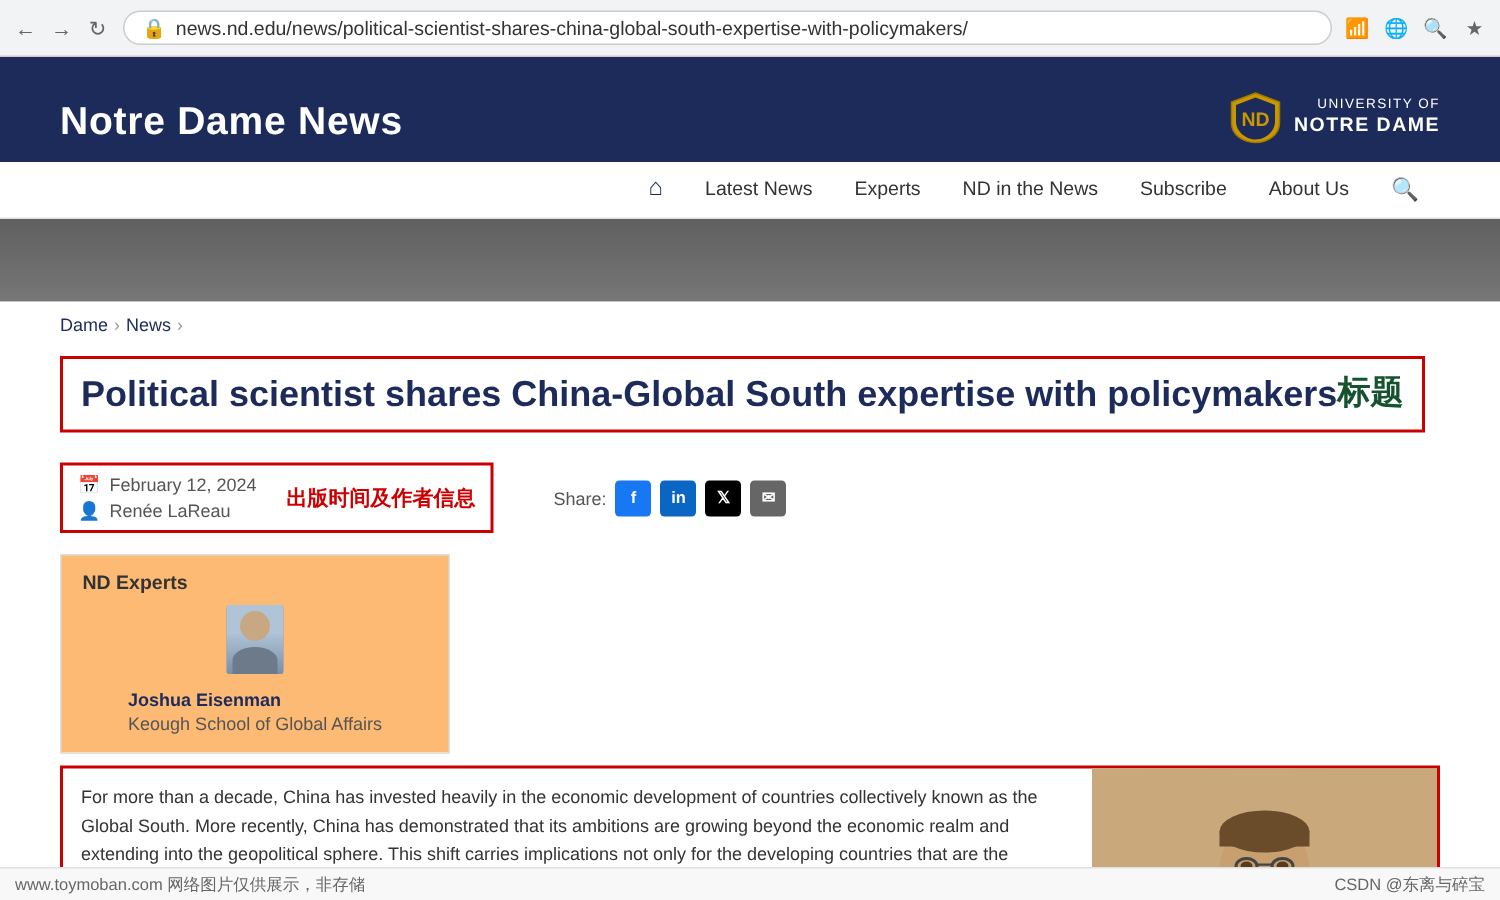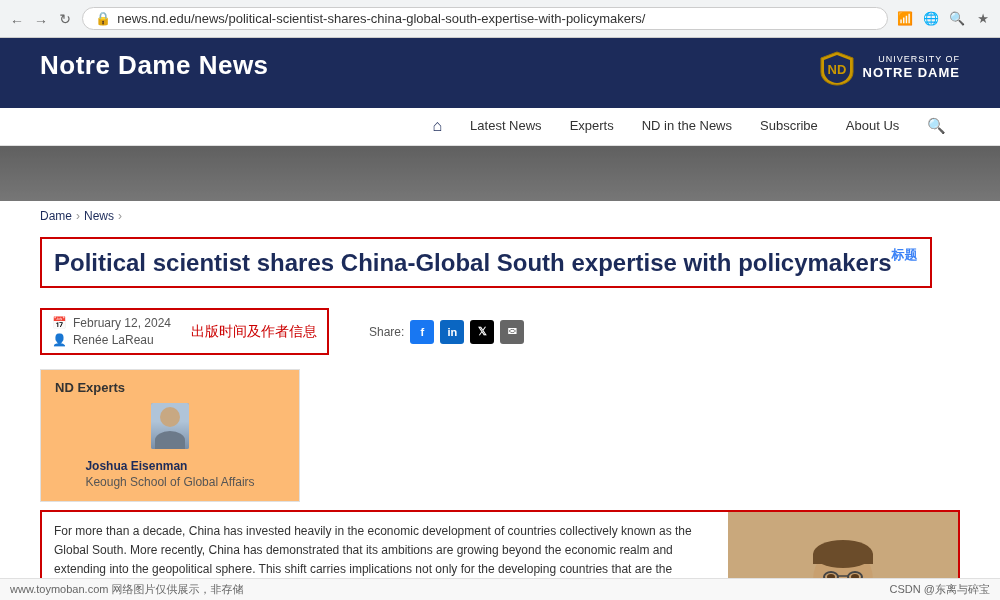--- a/index.html
+++ b/index.html
@@ -50,21 +50,21 @@
       display: flex;
       align-items: center;
       gap: 8px;
     }
 
     
     .site-header {
       background: #1c2b5a;
       padding: 12px 40px;
       display: flex;
-      align-items: flex-start;
+      align-items: flex-end;
       justify-content: space-between;
       height: 70px;
     }
     .site-title {
       color: #fff;
       font-size: 26px;
       font-weight: bold;
       letter-spacing: 0.5px;
     }
     .nd-logo {
@@ -165,23 +165,23 @@
     .article-title {
       font-size: 24px;
       font-weight: bold;
       color: #1c2b5a;
       line-height: 1.3;
       display: flex;
       align-items: flex-start;
       gap: 0;
     }
     .label-tag {
-      color: #3b82f6;
-      font-weight: bold;
-      font-size: 13px;
+      color: #14532d;
+      font-weight: bold;
+      font-size: 22px;
       white-space: nowrap;
     }
 
     .meta-box {
       border: 2px solid #cc0000;
       display: inline-flex;
       align-items: center;
       padding: 6px 10px;
       gap: 20px;
       margin: 6px 0;
@@ -194,21 +194,21 @@
     .meta-item {
       display: flex;
       align-items: center;
       gap: 6px;
       font-size: 12px;
       color: #555;
     }
     .meta-icon { color: #666; font-size: 12px; }
     .meta-label-tag {
       color: #cc0000;
-      font-weight: normal;
+      font-weight: bold;
       font-size: 14px;
       white-space: nowrap;
     }
     .share-area {
       display: flex;
       align-items: center;
       gap: 6px;
       font-size: 12px;
       color: #555;
       margin-left: 40px;

